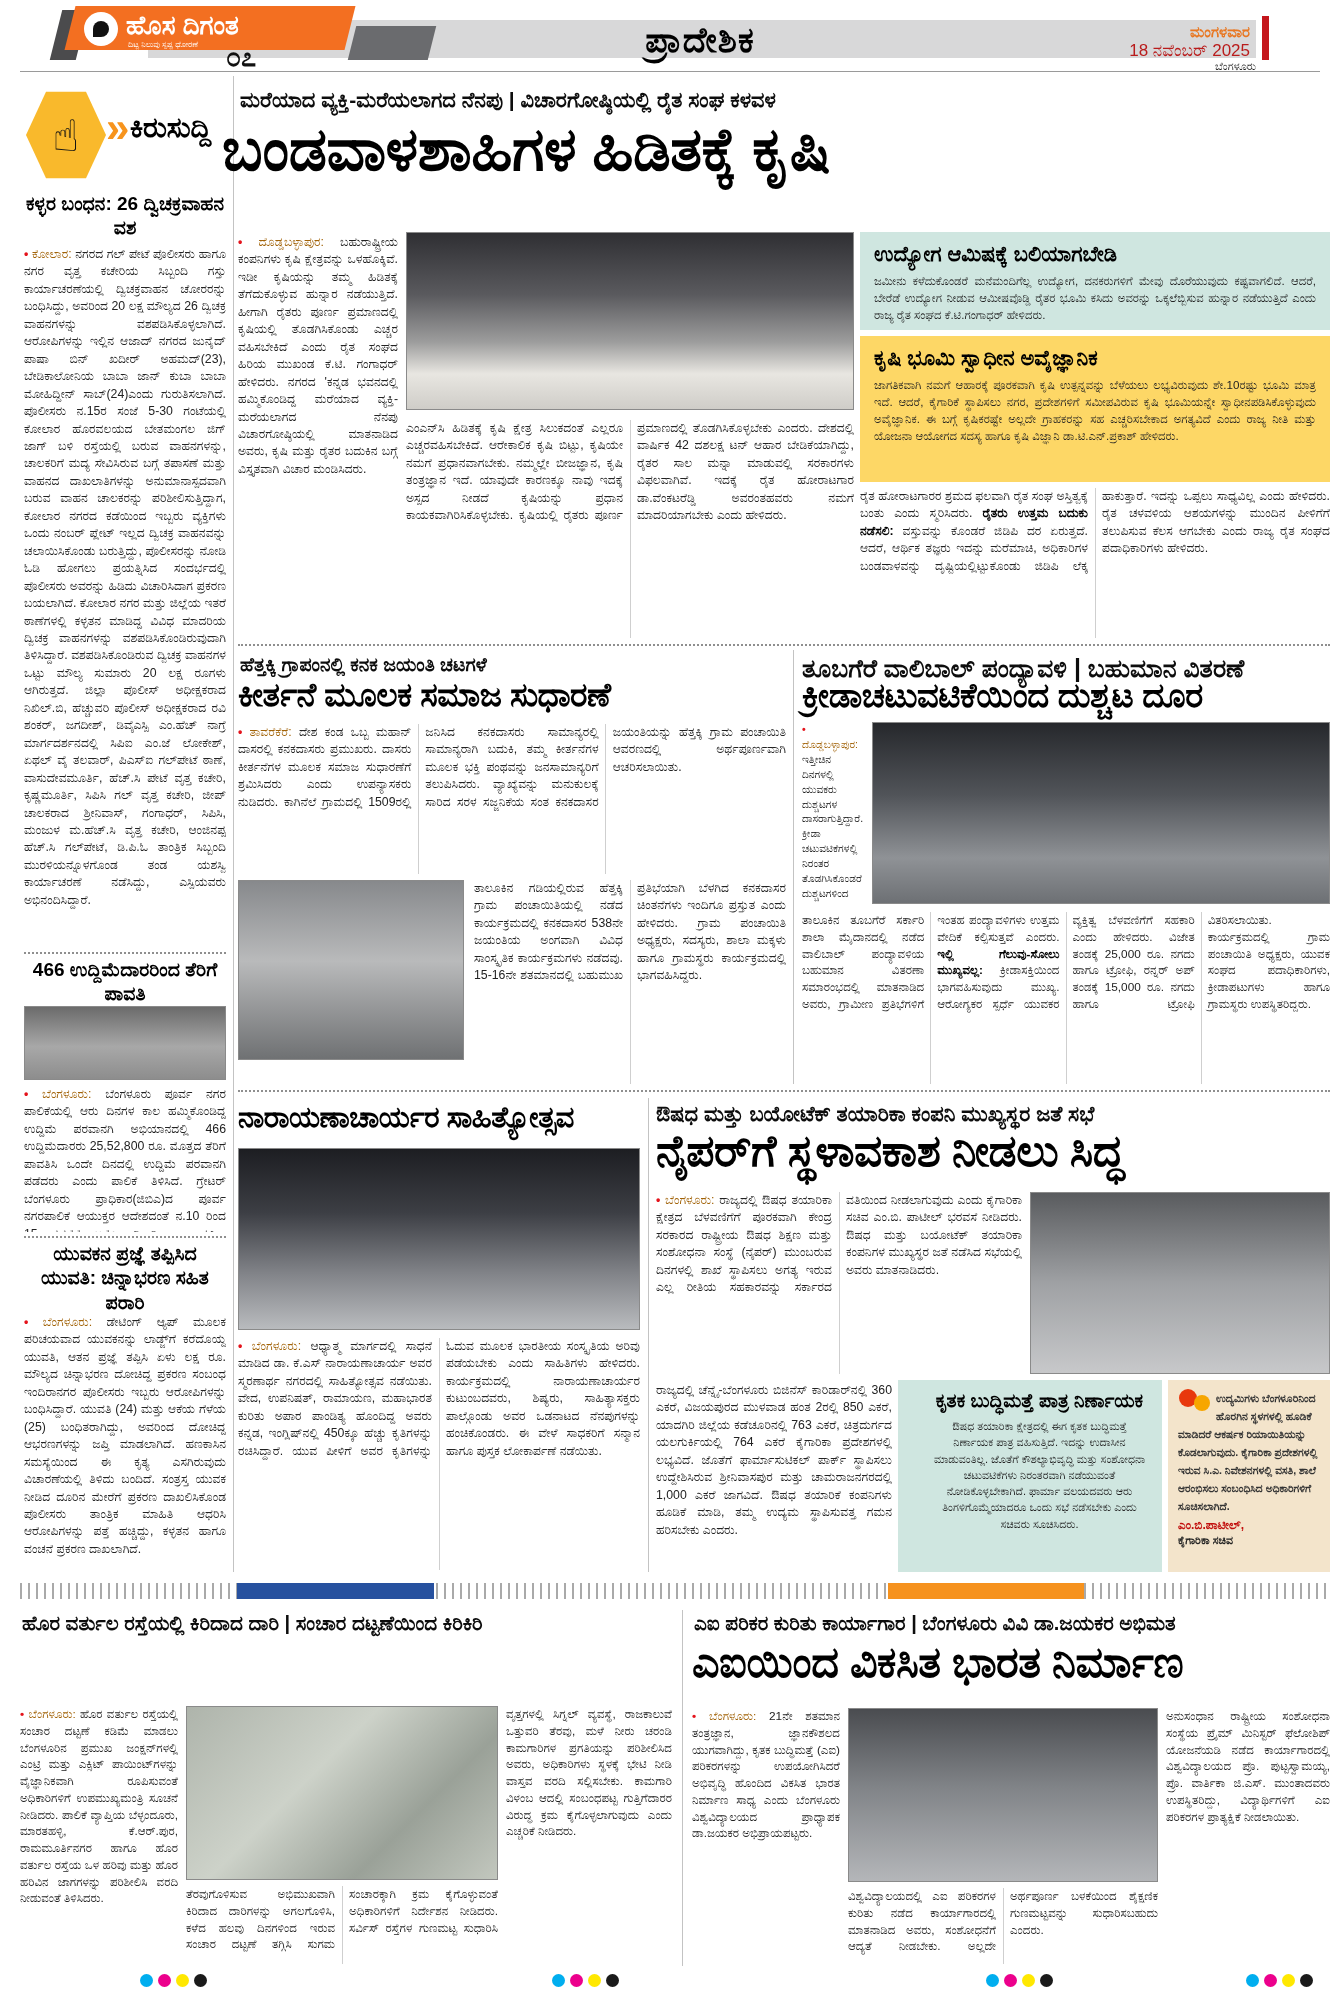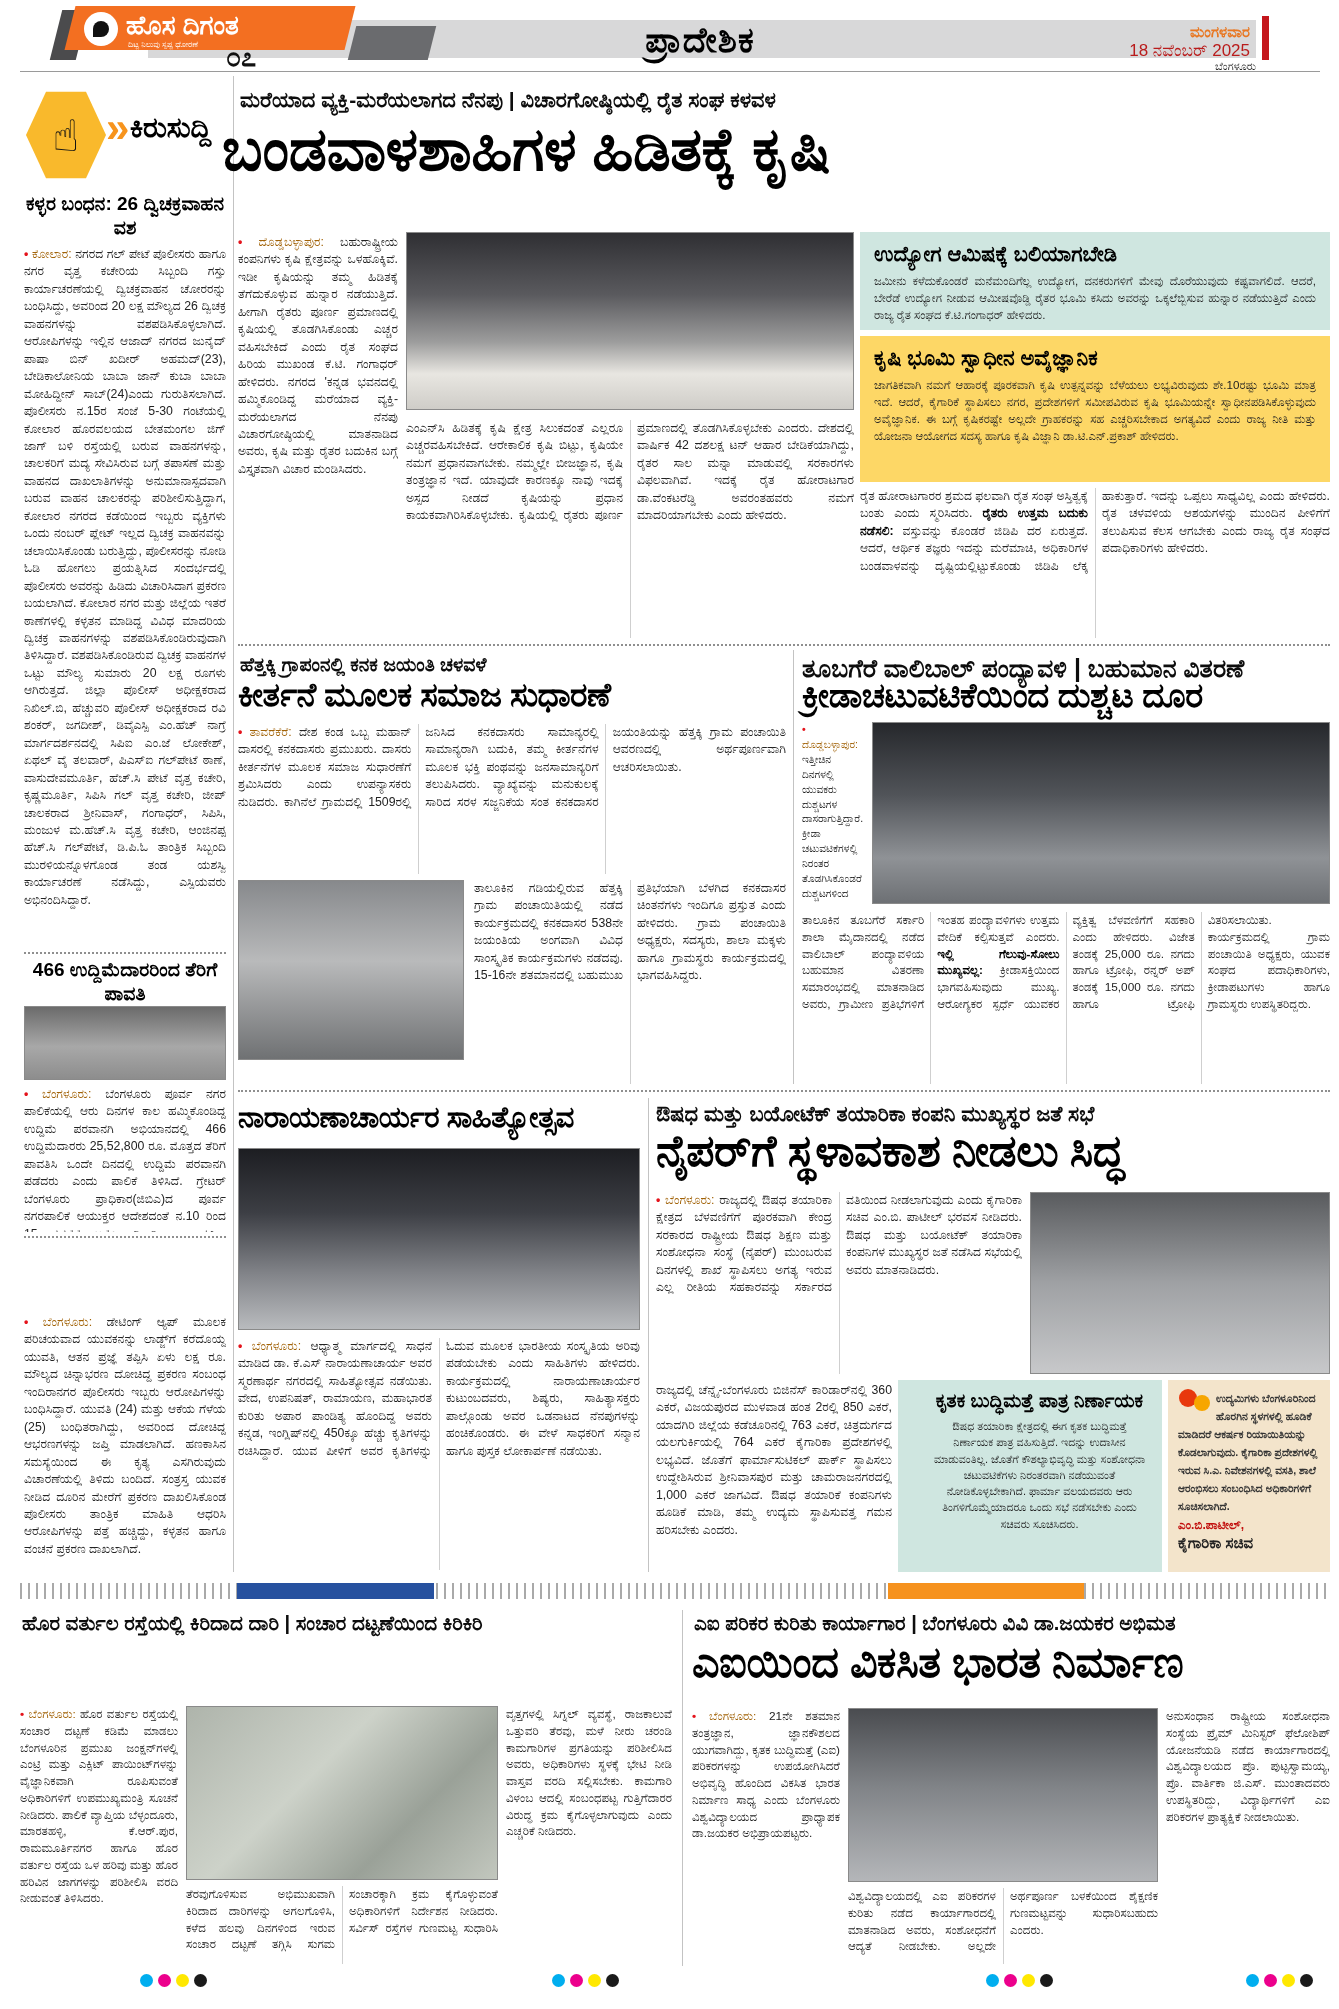--- a/index.html
+++ b/index.html
@@ -33,21 +33,21 @@
   .box-teal{background:#cfe6e0;}
   .box-yellow{background:#fdd766;}
   .box-cream{background:#f3e4cb;}
   .subhead{font-weight:700;color:#000;}
   .hex{clip-path:polygon(25% 2%,75% 2%,100% 50%,75% 98%,25% 98%,0 50%);background:#f9b92c;display:flex;align-items:center;justify-content:center;}
   .chev{color:#f7941d;font-weight:700;letter-spacing:-6px;}
   .stripe{background:repeating-linear-gradient(90deg,#a9a9a9 0 2px,#ffffff 2px 8px);}
   .mast-gray{background:#d8d8d9;}
   .skew{transform:skewX(-14deg);}
   .quote-attr{font-weight:700;color:#c2100e;font-size:12px;line-height:1.3;}
-  .quote-role{font-weight:700;color:#222;font-size:15px;}
+  .quote-role{font-weight:700;color:#222;font-size:11px;}
 </style>
 </head>
 <body>
 
 <div class="page">
 
   <div class="abs" style="left:0;top:0;width:1339px;height:72px;">
     <div class="abs mast-gray" style="left:148px;top:20px;width:1108px;height:38px;"></div>
     <div class="abs" style="left:300px;top:20px;width:800px;text-align:center;font-size:35px;font-weight:700;color:#000;letter-spacing:1px;">ಪ್ರಾದೇಶಿಕ</div>
 
@@ -83,20 +83,21 @@
   <div class="abs dot-rule" style="left:24px;top:952px;width:202px;"></div>
 
   <div class="abs brief-hl" style="left:24px;top:958px;width:202px;">466 ಉದ್ದಿಮೆದಾರರಿಂದ ತೆರಿಗೆ ಪಾವತಿ</div>
   <div class="abs photo ph2" style="left:24px;top:1006px;width:202px;height:74px;"></div>
   <div class="abs bodytxt" style="left:24px;top:1086px;width:202px;height:146px;">
     <b class="dl">ಬೆಂಗಳೂರು:</b>
     <span>ಬೆಂಗಳೂರು ಪೂರ್ವ ನಗರ ಪಾಲಿಕೆಯಲ್ಲಿ ಆರು ದಿನಗಳ ಕಾಲ ಹಮ್ಮಿಕೊಂಡಿದ್ದ ಉದ್ದಿಮೆ ಪರವಾನಗಿ ಅಭಿಯಾನದಲ್ಲಿ 466 ಉದ್ದಿಮೆದಾರರು 25,52,800 ರೂ. ಮೊತ್ತದ ತೆರಿಗೆ ಪಾವತಿಸಿ ಒಂದೇ ದಿನದಲ್ಲಿ ಉದ್ದಿಮೆ ಪರವಾನಗಿ ಪಡೆದರು ಎಂದು ಪಾಲಿಕೆ ತಿಳಿಸಿದೆ. ಗ್ರೇಟರ್ ಬೆಂಗಳೂರು ಪ್ರಾಧಿಕಾರ(ಜಿಬಿಎ)ದ ಪೂರ್ವ ನಗರಪಾಲಿಕೆ ಆಯುಕ್ತರ ಆದೇಶದಂತೆ ನ.10 ರಿಂದ 15 ರವರೆಗೆ ಆರೋಗ್ಯಾಧಿಕಾರಿ ಡಾ. ಸವಿತಾ ನೇತೃತ್ವದಲ್ಲಿ ಉದ್ದಿಮೆ ಪರವಾನಗಿ ಅಭಿಯಾನ ನಡೆಸಲಾಗಿತ್ತು. ಏಕ ಗವಾಕ್ಷಿ ಮಾದರಿಯಲ್ಲಿ 466 ಉದ್ದಿಮೆದಾರರು 25,52,800 ರೂ. ಮೊತ್ತದ ತೆರಿಗೆ ನೀಡಿ ಎಂದು ಅಧಿಕಾರಿಗಳು ಮಾಹಿತಿ ನೀಡಿದ್ದಾರೆ. ಇದೇ ಸಂದರ್ಭ ನಗರ ಪ್ರಾಥಮಿಕ ಆರೋಗ್ಯ ಕೇಂದ್ರಗಳ ಆರೋಗ್ಯ ನಿರೀಕ್ಷಣಾಧಿಕಾರಿಗಳು ಉದ್ದಿಮೆ ಪರವಾನಗಿ ಅಭಿಯಾನದ ಪ್ರಚಾರ ಸೇರಿದಂತೆ ಪಿಜಿಗಳ ಸಮೀಕ್ಷೆ ಕಾರ್ಯವನ್ನು ನಡೆಸಿದರು ಎಂದು ಪಾಲಿಕೆ ತಿಳಿಸಿದೆ.</span>
   </div>
   <div class="abs dot-rule" style="left:24px;top:1236px;width:202px;"></div>
 
+  <div class="abs brief-hl" style="left:24px;top:1242px;width:202px;">ಯುವಕನ ಪ್ರಜ್ಞೆ ತಪ್ಪಿಸಿದ ಯುವತಿ: ಚಿನ್ನಾಭರಣ ಸಹಿತ ಪರಾರಿ</div>
   <div class="abs bodytxt" style="left:24px;top:1314px;width:202px;height:256px;">
     <b class="dl">ಬೆಂಗಳೂರು:</b>
     <span>ಡೇಟಿಂಗ್ ಆ್ಯಪ್ ಮೂಲಕ ಪರಿಚಯವಾದ ಯುವಕನನ್ನು ಲಾಡ್ಜ್‌ಗೆ ಕರೆದೊಯ್ದ ಯುವತಿ, ಆತನ ಪ್ರಜ್ಞೆ ತಪ್ಪಿಸಿ ಏಳು ಲಕ್ಷ ರೂ. ಮೌಲ್ಯದ ಚಿನ್ನಾಭರಣ ದೋಚಿದ್ದ ಪ್ರಕರಣ ಸಂಬಂಧ ಇಂದಿರಾನಗರ ಪೊಲೀಸರು ಇಬ್ಬರು ಆರೋಪಿಗಳನ್ನು ಬಂಧಿಸಿದ್ದಾರೆ. ಯುವತಿ (24) ಮತ್ತು ಆಕೆಯ ಗೆಳೆಯ (25) ಬಂಧಿತರಾಗಿದ್ದು, ಅವರಿಂದ ದೋಚಿದ್ದ ಆಭರಣಗಳನ್ನು ಜಪ್ತಿ ಮಾಡಲಾಗಿದೆ. ಹಣಕಾಸಿನ ಸಮಸ್ಯೆಯಿಂದ ಈ ಕೃತ್ಯ ಎಸಗಿರುವುದು ವಿಚಾರಣೆಯಲ್ಲಿ ತಿಳಿದು ಬಂದಿದೆ. ಸಂತ್ರಸ್ತ ಯುವಕ ನೀಡಿದ ದೂರಿನ ಮೇರೆಗೆ ಪ್ರಕರಣ ದಾಖಲಿಸಿಕೊಂಡ ಪೊಲೀಸರು ತಾಂತ್ರಿಕ ಮಾಹಿತಿ ಆಧರಿಸಿ ಆರೋಪಿಗಳನ್ನು ಪತ್ತೆ ಹಚ್ಚಿದ್ದು, ಕಳ್ಳತನ ಹಾಗೂ ವಂಚನೆ ಪ್ರಕರಣ ದಾಖಲಾಗಿದೆ.</span>
   </div>
 
   <div class="abs kicker" style="left:240px;top:88px;width:1000px;font-size:21px;">ಮರೆಯಾದ ವ್ಯಕ್ತಿ-ಮರೆಯಲಾಗದ ನೆನಪು | ವಿಚಾರಗೋಷ್ಠಿಯಲ್ಲಿ ರೈತ ಸಂಘ ಕಳವಳ</div>
   <div class="abs hl" style="left:222px;top:118px;width:1094px;font-size:60px;">ಬಂಡವಾಳಶಾಹಿಗಳ ಹಿಡಿತಕ್ಕೆ ಕೃಷಿ</div>
 
   <div class="abs bodytxt" style="left:238px;top:234px;width:160px;height:404px;">
     <b class="dl">ದೊಡ್ಡಬಳ್ಳಾಪುರ:</b>
@@ -120,21 +121,21 @@
   </div>
 
   <div class="abs bodytxt cols2" style="left:860px;top:488px;width:470px;height:150px;">
     <span>ರೈತ ಹೋರಾಟಗಾರರ ಶ್ರಮದ ಫಲವಾಗಿ ರೈತ ಸಂಘ ಅಸ್ತಿತ್ವಕ್ಕೆ ಬಂತು ಎಂದು ಸ್ಮರಿಸಿದರು.</span>
     <b class="subhead">ರೈತರು ಉತ್ತಮ ಬದುಕು ನಡೆಸಲಿ:</b>
     <span>ವಸ್ತುವನ್ನು ಕೊಂಡರೆ ಜಿಡಿಪಿ ದರ ಏರುತ್ತದೆ. ಆದರೆ, ಆರ್ಥಿಕ ತಜ್ಞರು ಇದನ್ನು ಮರೆಮಾಚಿ, ಅಧಿಕಾರಿಗಳ ಬಂಡವಾಳವನ್ನು ದೃಷ್ಟಿಯಲ್ಲಿಟ್ಟುಕೊಂಡು ಜಿಡಿಪಿ ಲೆಕ್ಕ ಹಾಕುತ್ತಾರೆ. ಇದನ್ನು ಒಪ್ಪಲು ಸಾಧ್ಯವಿಲ್ಲ ಎಂದು ಹೇಳಿದರು. ರೈತ ಚಳವಳಿಯ ಆಶಯಗಳನ್ನು ಮುಂದಿನ ಪೀಳಿಗೆಗೆ ತಲುಪಿಸುವ ಕೆಲಸ ಆಗಬೇಕು ಎಂದು ರಾಜ್ಯ ರೈತ ಸಂಘದ ಪದಾಧಿಕಾರಿಗಳು ಹೇಳಿದರು.</span>
   </div>
 
   <div class="abs dot-rule" style="left:238px;top:644px;width:1092px;"></div>
 
-  <div class="abs kicker" style="left:240px;top:654px;width:540px;font-size:19px;">ಹೆತ್ತಕ್ಕಿ ಗ್ರಾಪಂನಲ್ಲಿ ಕನಕ ಜಯಂತಿ ಚಳವಳೆ</div>
+  <div class="abs kicker" style="left:240px;top:654px;width:540px;font-size:19px;">ಹೆತ್ತಕ್ಕಿ ಗ್ರಾಪಂನಲ್ಲಿ ಕನಕ ಜಯಂತಿ ಚಟಗಳೆ</div>
   <div class="abs hl" style="left:238px;top:678px;width:548px;font-size:33px;">ಕೀರ್ತನೆ ಮೂಲಕ ಸಮಾಜ ಸುಧಾರಣೆ</div>
   <div class="abs bodytxt cols3" style="left:238px;top:724px;width:548px;height:150px;">
     <b class="dl">ತಾವರೆಕೆರೆ:</b>
     <span>ದೇಶ ಕಂಡ ಒಬ್ಬ ಮಹಾನ್ ದಾಸರಲ್ಲಿ ಕನಕದಾಸರು ಪ್ರಮುಖರು. ದಾಸರು ಕೀರ್ತನೆಗಳ ಮೂಲಕ ಸಮಾಜ ಸುಧಾರಣೆಗೆ ಶ್ರಮಿಸಿದರು ಎಂದು ಉಪನ್ಯಾಸಕರು ನುಡಿದರು. ಕಾಗಿನೆಲೆ ಗ್ರಾಮದಲ್ಲಿ 1509ರಲ್ಲಿ ಜನಿಸಿದ ಕನಕದಾಸರು ಸಾಮಾನ್ಯರಲ್ಲಿ ಸಾಮಾನ್ಯರಾಗಿ ಬದುಕಿ, ತಮ್ಮ ಕೀರ್ತನೆಗಳ ಮೂಲಕ ಭಕ್ತಿ ಪಂಥವನ್ನು ಜನಸಾಮಾನ್ಯರಿಗೆ ತಲುಪಿಸಿದರು. ವ್ಯಾಖ್ಯೆವನ್ನು ಮನುಕುಲಕ್ಕೆ ಸಾರಿದ ಸರಳ ಸಜ್ಜನಿಕೆಯ ಸಂತ ಕನಕದಾಸರ ಜಯಂತಿಯನ್ನು ಹೆತ್ತಕ್ಕಿ ಗ್ರಾಮ ಪಂಚಾಯಿತಿ ಆವರಣದಲ್ಲಿ ಅರ್ಥಪೂರ್ಣವಾಗಿ ಆಚರಿಸಲಾಯಿತು.</span>
   </div>
   <div class="abs photo ph3" style="left:238px;top:880px;width:226px;height:180px;"></div>
   <div class="abs bodytxt cols2" style="left:474px;top:880px;width:312px;height:204px;">
     <span>ತಾಲೂಕಿನ ಗಡಿಯಲ್ಲಿರುವ ಹೆತ್ತಕ್ಕಿ ಗ್ರಾಮ ಪಂಚಾಯಿತಿಯಲ್ಲಿ ನಡೆದ ಕಾರ್ಯಕ್ರಮದಲ್ಲಿ ಕನಕದಾಸರ 538ನೇ ಜಯಂತಿಯ ಅಂಗವಾಗಿ ವಿವಿಧ ಸಾಂಸ್ಕೃತಿಕ ಕಾರ್ಯಕ್ರಮಗಳು ನಡೆದವು. 15-16ನೇ ಶತಮಾನದಲ್ಲಿ ಬಹುಮುಖ ಪ್ರತಿಭೆಯಾಗಿ ಬೆಳಗಿದ ಕನಕದಾಸರ ಚಿಂತನೆಗಳು ಇಂದಿಗೂ ಪ್ರಸ್ತುತ ಎಂದು ಹೇಳಿದರು. ಗ್ರಾಮ ಪಂಚಾಯಿತಿ ಅಧ್ಯಕ್ಷರು, ಸದಸ್ಯರು, ಶಾಲಾ ಮಕ್ಕಳು ಹಾಗೂ ಗ್ರಾಮಸ್ಥರು ಕಾರ್ಯಕ್ರಮದಲ್ಲಿ ಭಾಗವಹಿಸಿದ್ದರು.</span>
   </div>
 

